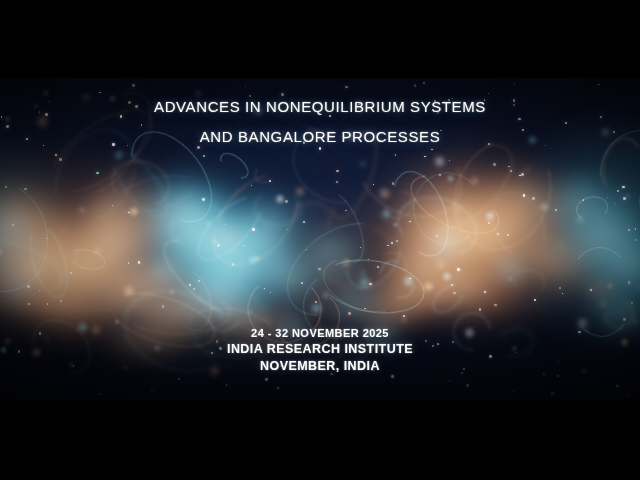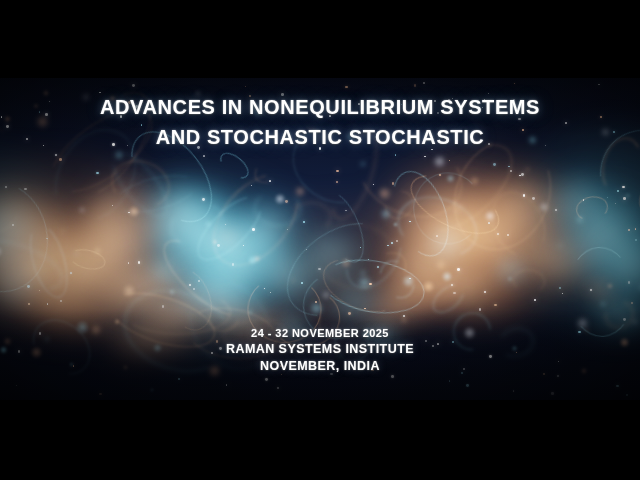--- a/index.html
+++ b/index.html
@@ -142,22 +142,22 @@
     position: absolute;
     top: 14px;
     left: 0;
     width: 640px;
     text-align: center;
   }
   .title-line {
     display: block;
     color: #ffffff;
     font-family: "Liberation Sans", sans-serif;
-    font-weight: bold;
-    font-size: 20px;
+    font-weight: normal;
+    font-size: 15px;
     letter-spacing: 0.6px;
     line-height: 30px;
     white-space: nowrap;
     text-shadow:
       0 0 2px rgba(255,255,255,0.55),
       0 0 9px rgba(170,215,255,0.40),
       0 0 20px rgba(110,180,230,0.22),
       0 1px 2px rgba(0,0,0,0.85);
   }
 
@@ -559,26 +559,26 @@
         <div class="p" style="width: 1.98311px; height: 1.98311px; left: 80.1445%; top: 8.15195%; background: rgba(255, 255, 255, 0.55); box-shadow: rgba(255, 255, 255, 0.3) 0px 0px 5.2px;"></div>
         <div class="p" style="width: 1.11082px; height: 1.11082px; left: 62.5895%; top: 7.98994%; background: rgba(150, 225, 245, 0.57); box-shadow: rgba(150, 225, 245, 0.31) 0px 0px 6px;"></div>
       </div>
 
     <div class="vignette"></div>
 
     <div class="text-layer">
 
       <div id="title-block">
         <span class="title-line">ADVANCES IN NONEQUILIBRIUM SYSTEMS</span>
-        <span class="title-line">AND STOCHASTIC STOCHASTIC</span>
+        <span class="title-line">AND BANGALORE PROCESSES</span>
       </div>
 
       <div id="info-block">
         <span class="info-line date">24 - 32 NOVEMBER 2025</span>
-        <span class="info-line venue">RAMAN SYSTEMS INSTITUTE</span>
+        <span class="info-line venue">INDIA RESEARCH INSTITUTE</span>
         <span class="info-line city">NOVEMBER, INDIA</span>
       </div>
 
     </div>
   </div>
 
   <div class="letterbox top"></div>
   <div class="letterbox bottom"></div>
 
 </div>

